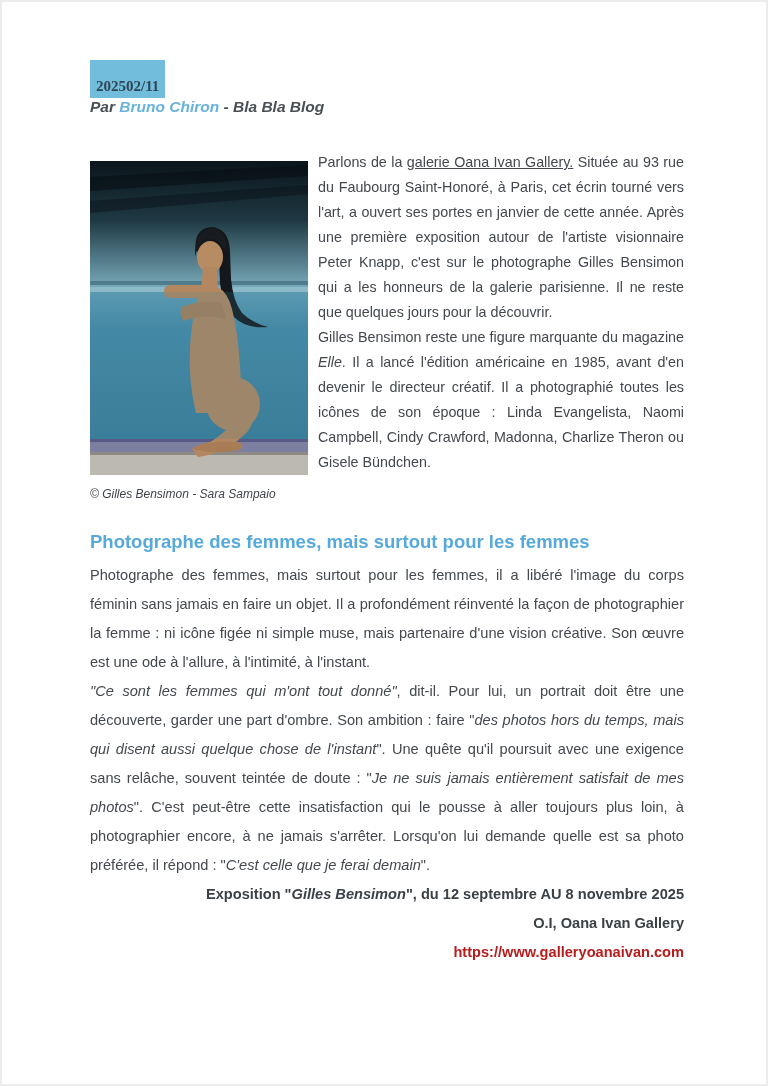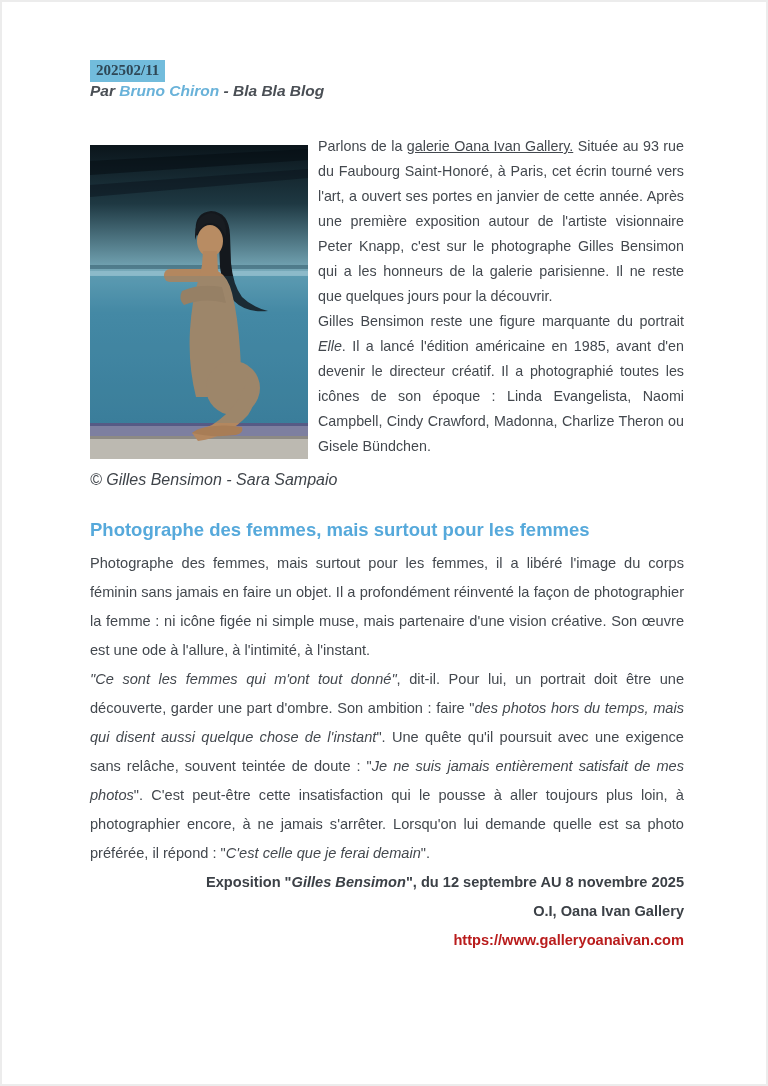--- a/index.html
+++ b/index.html
@@ -10,39 +10,39 @@
     position:relative; overflow:hidden;
     box-shadow: inset 0 0 0 2px #ececec;
   }
   .page { box-sizing:border-box; padding:60px 84px 0 90px; }
 
   .date-badge {
     display:inline-block;
     background:#72bcdc; color:#2e4756;
     font-family:"Liberation Serif", serif;
     font-weight:700; font-size:15px;
-    padding:2px 6px 3px;
+    padding:18px 6px 3px;
   }
 
   h1 {
     font-family:"Liberation Serif", serif;
     font-weight:700; font-size:38px; line-height:1.28;
     color:#1c1c1c; margin:8px 0 6px; letter-spacing:0.2px;
   }
 
   .byline { font-style:italic; font-weight:700; font-size:15.5px; color:#4a4f55; margin:0 0 34px; }
   .byline .author { color:#69b2d9; text-decoration:none; cursor:pointer; }
 
   .media-row { display:flex; gap:10px; align-items:flex-end; }
   figure { margin:0; flex:0 0 218px; line-height:0; }
   .intro-col { flex:1; }
   .col-para { margin:0; font-size:14.3px; line-height:25px; text-align:justify; color:#43484e; }
   .text-link { color:#43484e; text-decoration:underline; cursor:pointer; }
 
-  .caption { margin:12px 0 0; font-style:italic; font-size:16px; color:#3f444a; }
+  .caption { margin:12px 0 0; font-style:italic; font-size:12px; color:#3f444a; }
 
   h2 { margin:30px 0 8px; font-size:18.5px; color:#56a9db; font-weight:700; }
 
   .body-para { margin:0; font-size:14.6px; line-height:29px; text-align:justify; color:#43484e; }
 
   .footer-block { text-align:right; font-weight:700; font-size:14.6px; line-height:29px; color:#3c4147; }
   .footer-block p { margin:0; }
   .url-link { color:#b91c1c; cursor:pointer; }
 </style>
 </head>
@@ -87,21 +87,21 @@
         <path d="M113 106 L127 106 L128 126 Q138 132 142 148 Q148 172 150 205 Q152 235 150 252 L106 252 Q98 220 100 185 Q102 155 108 136 Q111 126 112 120 Z" fill="#b3875f"></path>
         <path d="M92 146 Q110 138 132 142 L136 158 Q114 152 94 160 Q88 154 92 146 Z" fill="#aa7f58"></path>
         <ellipse cx="143" cy="243" rx="27" ry="27" fill="#b3875f"></ellipse>
         <path d="M158 232 Q150 262 122 280 L102 288 L108 296 Q138 292 158 270 Q168 255 166 240 Z" fill="#b3875f"></path>
         <path d="M102 288 Q122 293 146 290 Q154 288 152 282 Q134 279 116 282 Q106 284 102 288 Z" fill="#a87d56"></path>
         <rect x="0" y="131" width="218" height="147" fill="#3f84a2" opacity="0.18"></rect>
       </svg>
     </figure>
     <div class="intro-col">
       <p class="col-para"><span>Parlons de la </span><a class="text-link">galerie Oana Ivan Gallery.</a><span> Située au 93 rue du Faubourg Saint-Honoré, à Paris, cet écrin tourné vers l'art, a ouvert ses portes en janvier de cette année. Après une première exposition autour de l'artiste visionnaire Peter Knapp, c'est sur le photographe Gilles Bensimon qui a les honneurs de la galerie parisienne. Il ne reste que quelques jours pour la découvrir.</span></p>
-      <p class="col-para"><span>Gilles Bensimon reste une figure marquante du portrait </span><i>Elle</i><span>. Il a lancé l'édition américaine en 1985, avant d'en devenir le directeur créatif. Il a photographié toutes les icônes de son époque : Linda Evangelista, Naomi Campbell, Cindy Crawford, Madonna, Charlize Theron ou Gisele Bündchen.</span></p>
+      <p class="col-para"><span>Gilles Bensimon reste une figure marquante du magazine </span><i>Elle</i><span>. Il a lancé l'édition américaine en 1985, avant d'en devenir le directeur créatif. Il a photographié toutes les icônes de son époque : Linda Evangelista, Naomi Campbell, Cindy Crawford, Madonna, Charlize Theron ou Gisele Bündchen.</span></p>
     </div>
   </div>
 
   <p class="caption">© Gilles Bensimon - Sara Sampaio</p>
 
   <h2>Photographe des femmes, mais surtout pour les femmes</h2>
 
   <p class="body-para">Photographe des femmes, mais surtout pour les femmes, il a libéré l'image du corps féminin sans jamais en faire un objet. Il a profondément réinventé la façon de photographier la femme : ni icône figée ni simple muse, mais partenaire d'une vision créative. Son œuvre est une ode à l'allure, à l'intimité, à l'instant.</p>
 
   <p class="body-para"><i>"Ce sont les femmes qui m'ont tout donné"</i><span>, dit-il. Pour lui, un portrait doit être une découverte, garder une part d'ombre. Son ambition : faire "</span><i>des photos hors du temps, mais qui disent aussi quelque chose de l'instant</i><span>". Une quête qu'il poursuit avec une exigence sans relâche, souvent teintée de doute : "</span><i>Je ne suis jamais entièrement satisfait de mes photos</i><span>". C'est peut-être cette insatisfaction qui le pousse à aller toujours plus loin, à photographier encore, à ne jamais s'arrêter. Lorsqu'on lui demande quelle est sa photo préférée, il répond : "</span><i>C'est celle que je ferai demain</i><span>".</span></p>

